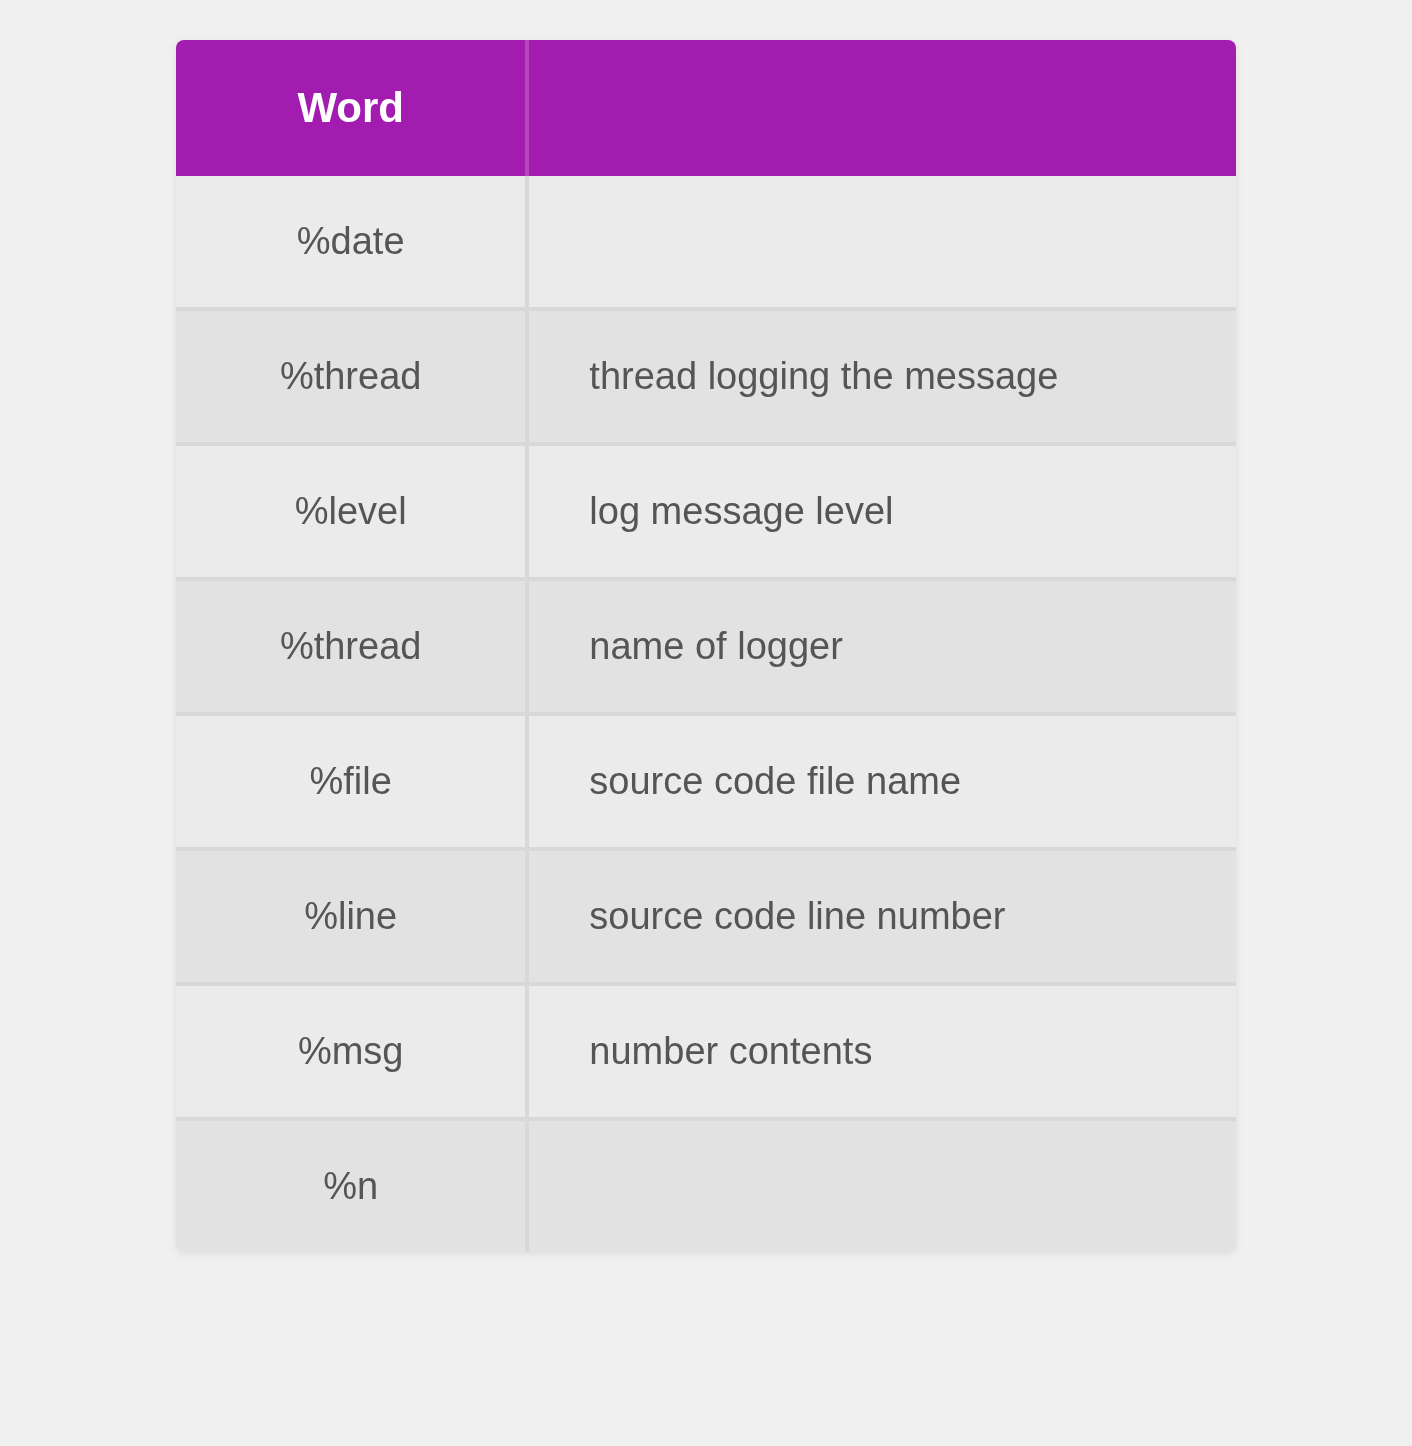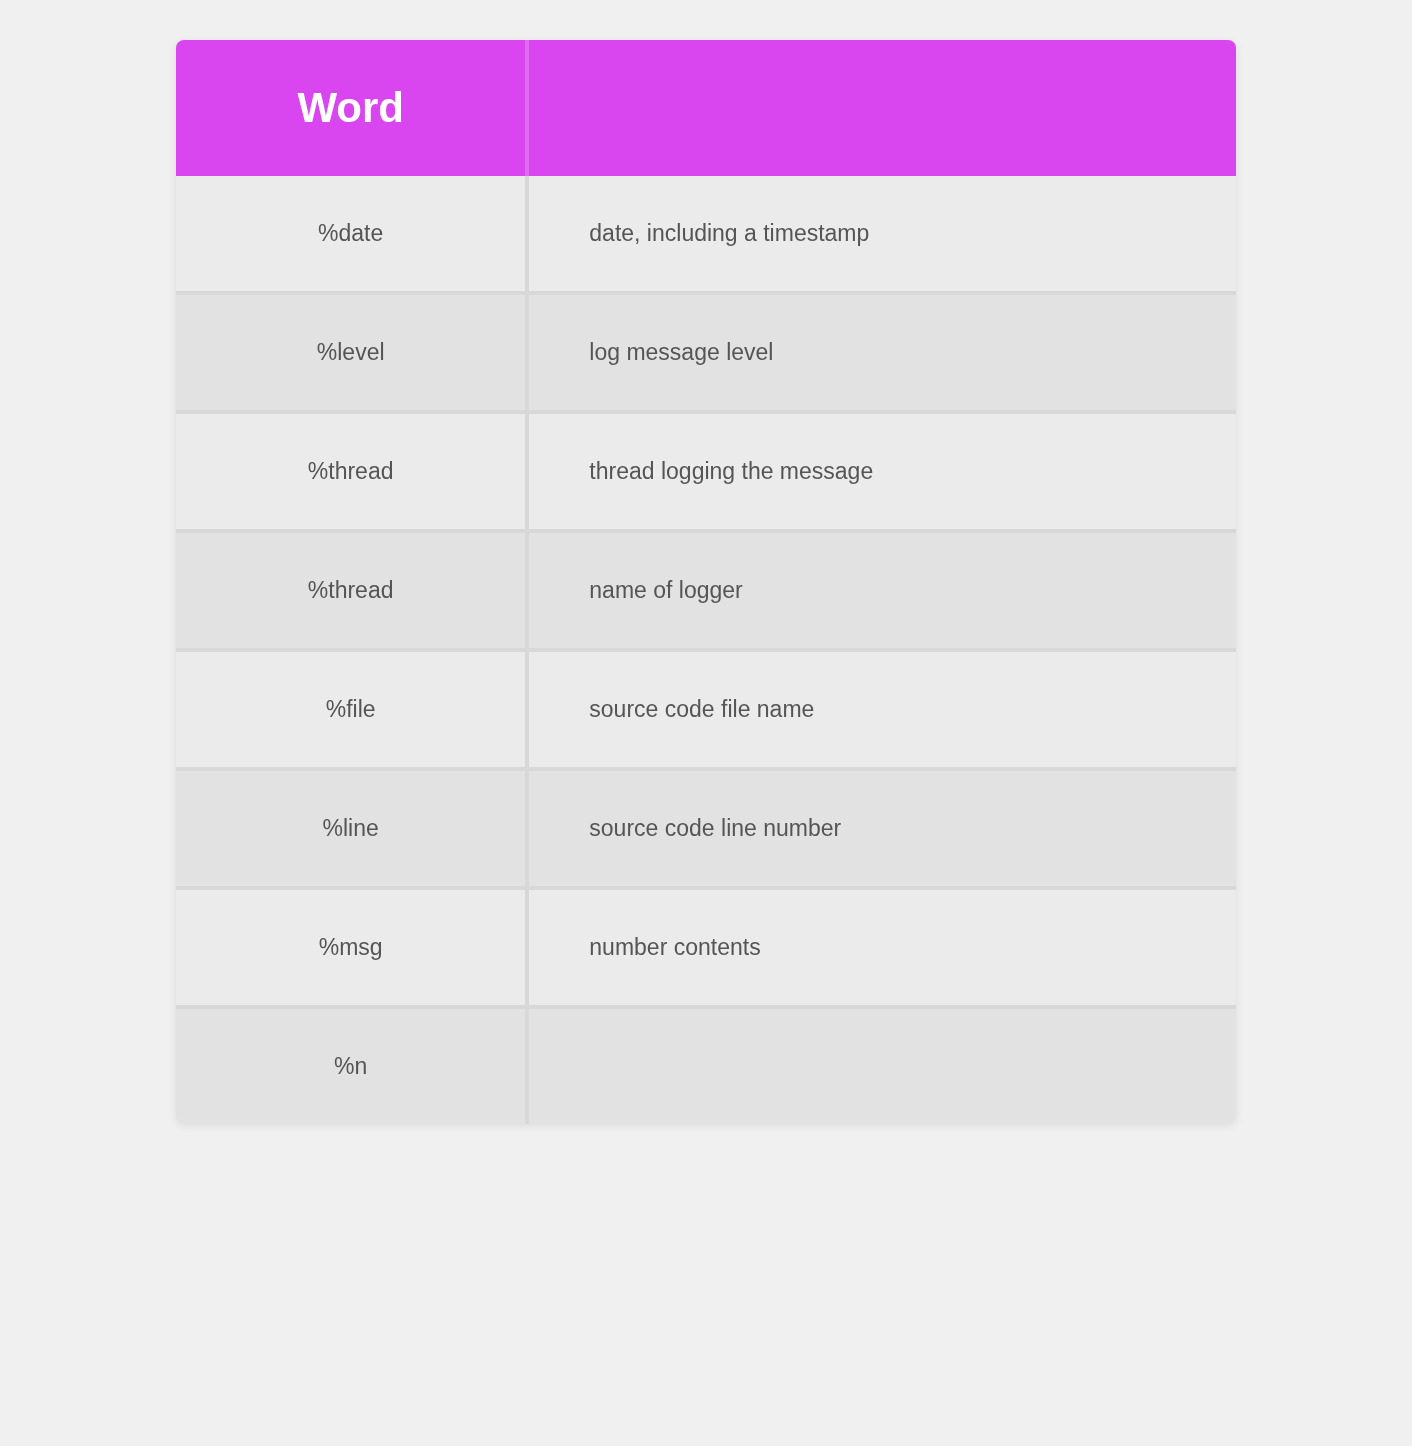--- a/index.html
+++ b/index.html
@@ -22,21 +22,21 @@
     .table-container {
       width: 1060px;
       border-radius: 8px;
       overflow: hidden;
       box-shadow: 0 2px 8px rgba(0,0,0,0.08);
     }
 
     .table-header {
       display: grid;
       grid-template-columns: 1fr 2fr;
-      background-color: #d946ef;
+      background-color: #a21caf;
     }
 
     .header-cell {
       padding: 44px 60px;
       color: #ffffff;
       font-size: 42px;
       font-weight: 700;
     }
 
     .header-cell:first-child {
@@ -57,21 +57,21 @@
     .table-row:nth-child(odd) {
       background-color: #ebebeb;
     }
 
     .table-row:nth-child(even) {
       background-color: #e2e2e2;
     }
 
     .cell {
       padding: 44px 60px;
-      font-size: 23px;
+      font-size: 38px;
       color: #555555;
     }
 
     .cell-word {
       text-align: center;
       border-right: 4px solid #d8d8d8;
       font-weight: 400;
     }
 
     .cell-desc {
@@ -82,29 +82,28 @@
 <body>
 
 <div class="table-container">
   <div class="table-header">
     <div class="header-cell">Word</div>
   </div>
 
   <div id="table-body">
   <div class="table-row">
         <div class="cell cell-word">%date</div>
-        <div class="cell cell-desc">date, including a timestamp</div>
+      </div>
+      <div class="table-row">
+        <div class="cell cell-word">%thread</div>
+        <div class="cell cell-desc">thread logging the message</div>
       </div>
       <div class="table-row">
         <div class="cell cell-word">%level</div>
         <div class="cell cell-desc">log message level</div>
-      </div>
-      <div class="table-row">
-        <div class="cell cell-word">%thread</div>
-        <div class="cell cell-desc">thread logging the message</div>
       </div>
       <div class="table-row">
         <div class="cell cell-word">%thread</div>
         <div class="cell cell-desc">name of logger</div>
       </div>
       <div class="table-row">
         <div class="cell cell-word">%file</div>
         <div class="cell cell-desc">source code file name</div>
       </div>
       <div class="table-row">

